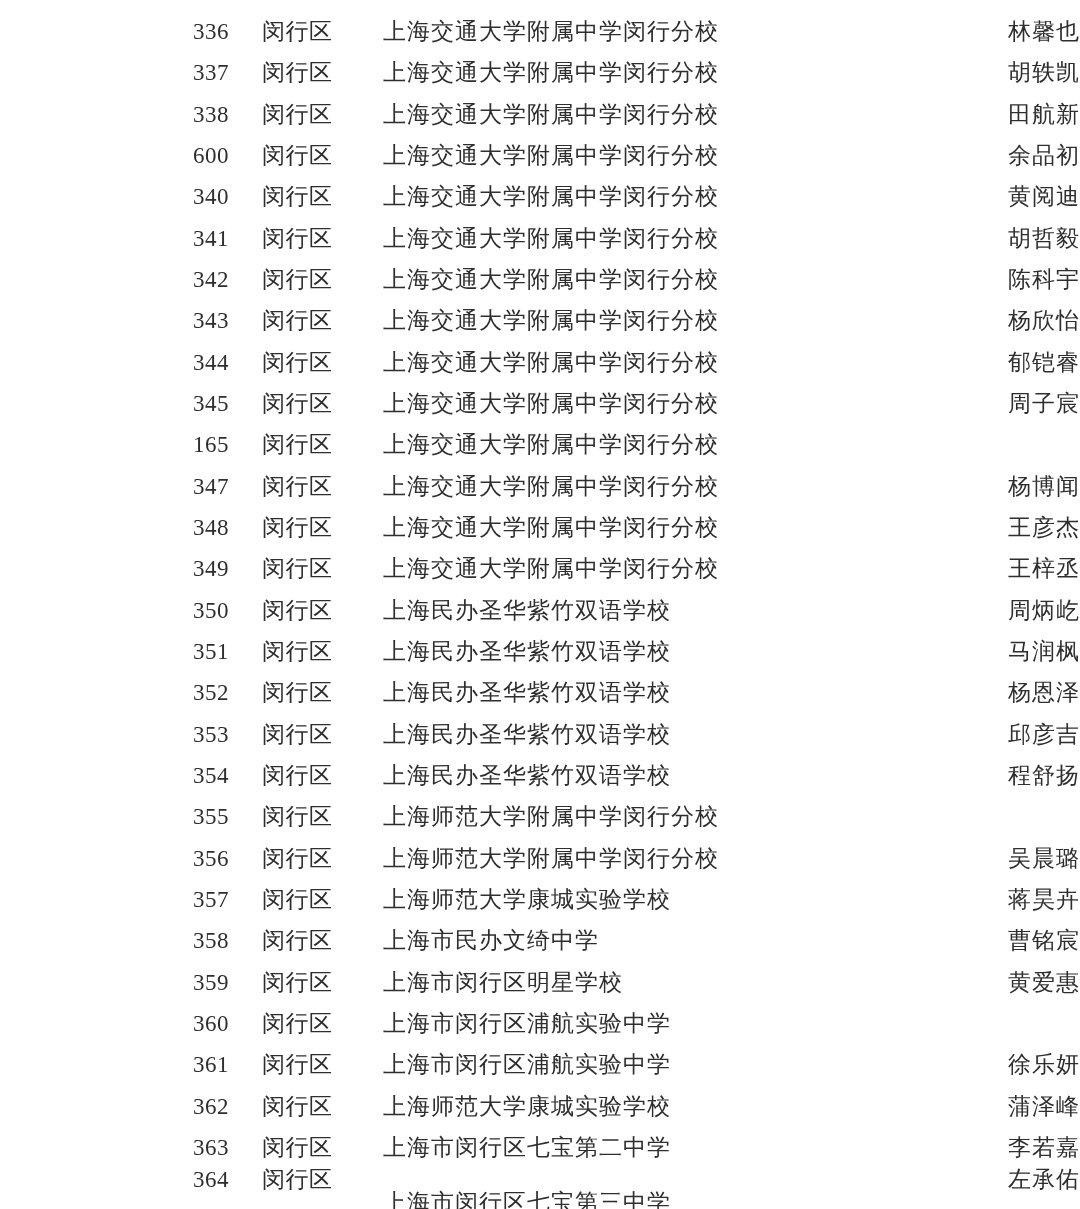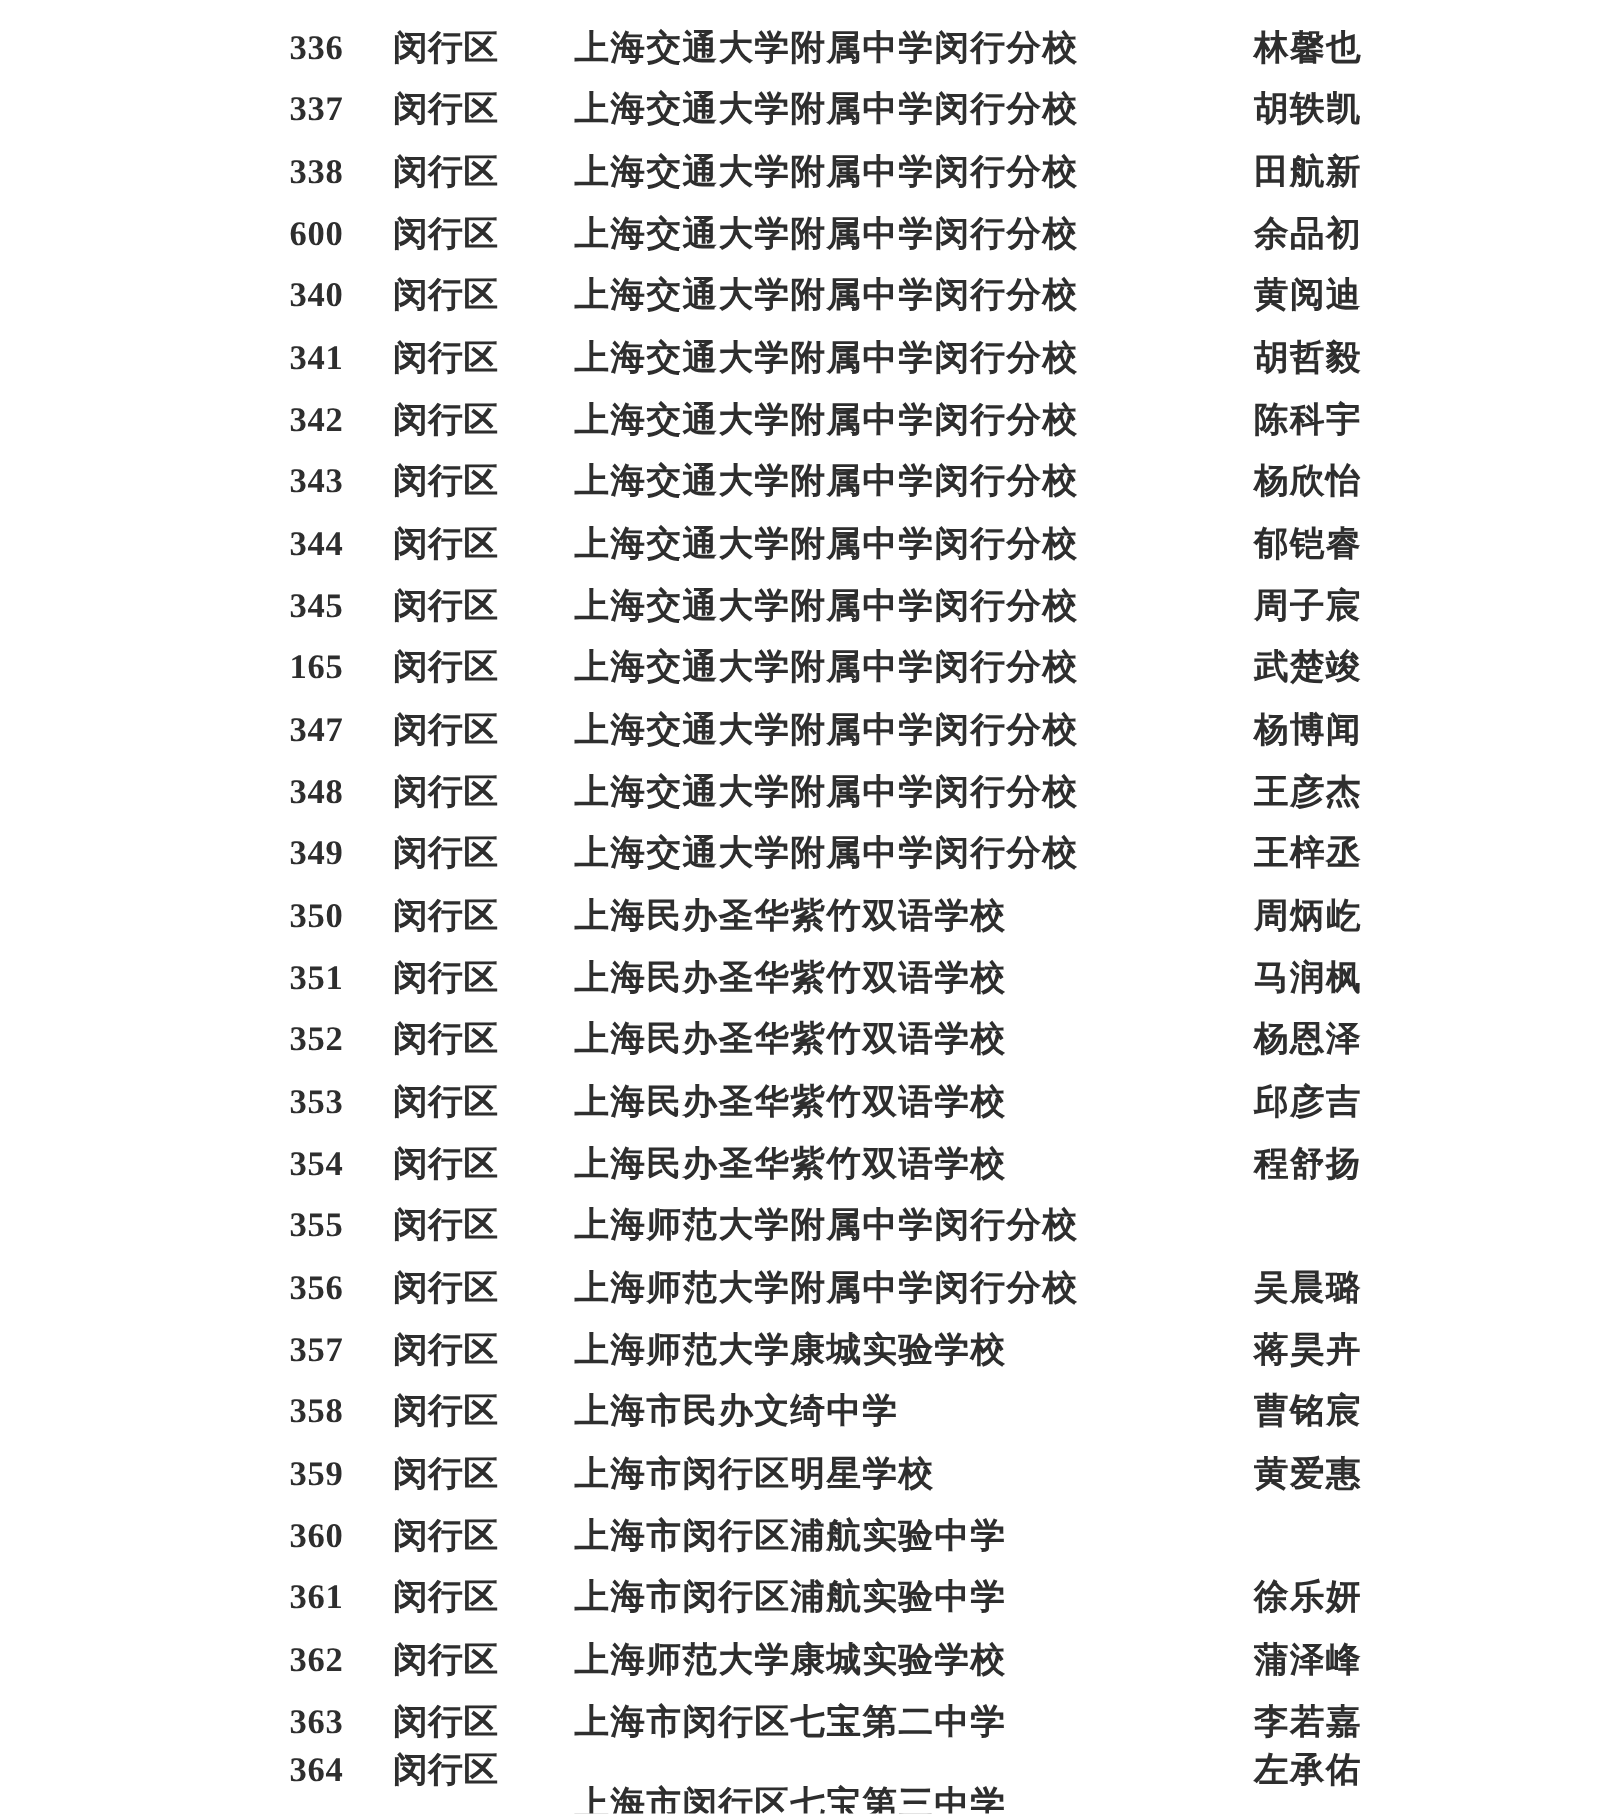--- a/index.html
+++ b/index.html
@@ -23,21 +23,20 @@
     position: absolute;
     top: 11px;
     left: 0;
     right: 0;
   }
   .roster-row {
     display: grid;
     grid-template-columns: 193px 69px 121px 453px 1fr;
     height: 41.34px;
     align-items: center;
-    font-weight: bold;
   }
   .cell {
     color: #2e2e2e;
     font-size: 23px;
     line-height: 1;
     white-space: nowrap;
   }
   .cell-no {
     grid-column: 2;
     letter-spacing: 0.5px;
@@ -46,20 +45,21 @@
     grid-column: 3;
     letter-spacing: 0.5px;
   }
   .cell-school {
     grid-column: 4;
     letter-spacing: 1px;
   }
   .cell-name {
     grid-column: 5;
     letter-spacing: 1px;
+    text-align: right;
   }
 </style>
 </head>
 <body>
 
 <div class="page">
   <div class="roster-table" id="roster-table">
   <div class="roster-row">
     <span class="cell cell-no">336</span>
     <span class="cell cell-district">闵行区</span>
@@ -127,21 +127,20 @@
     <span class="cell cell-no">345</span>
     <span class="cell cell-district">闵行区</span>
     <span class="cell cell-school">上海交通大学附属中学闵行分校</span>
     <span class="cell cell-name">周子宸</span>
   </div>
 
   <div class="roster-row">
     <span class="cell cell-no">165</span>
     <span class="cell cell-district">闵行区</span>
     <span class="cell cell-school">上海交通大学附属中学闵行分校</span>
-    <span class="cell cell-name">武楚竣</span>
   </div>
 
   <div class="roster-row">
     <span class="cell cell-no">347</span>
     <span class="cell cell-district">闵行区</span>
     <span class="cell cell-school">上海交通大学附属中学闵行分校</span>
     <span class="cell cell-name">杨博闻</span>
   </div>
 
   <div class="roster-row">

